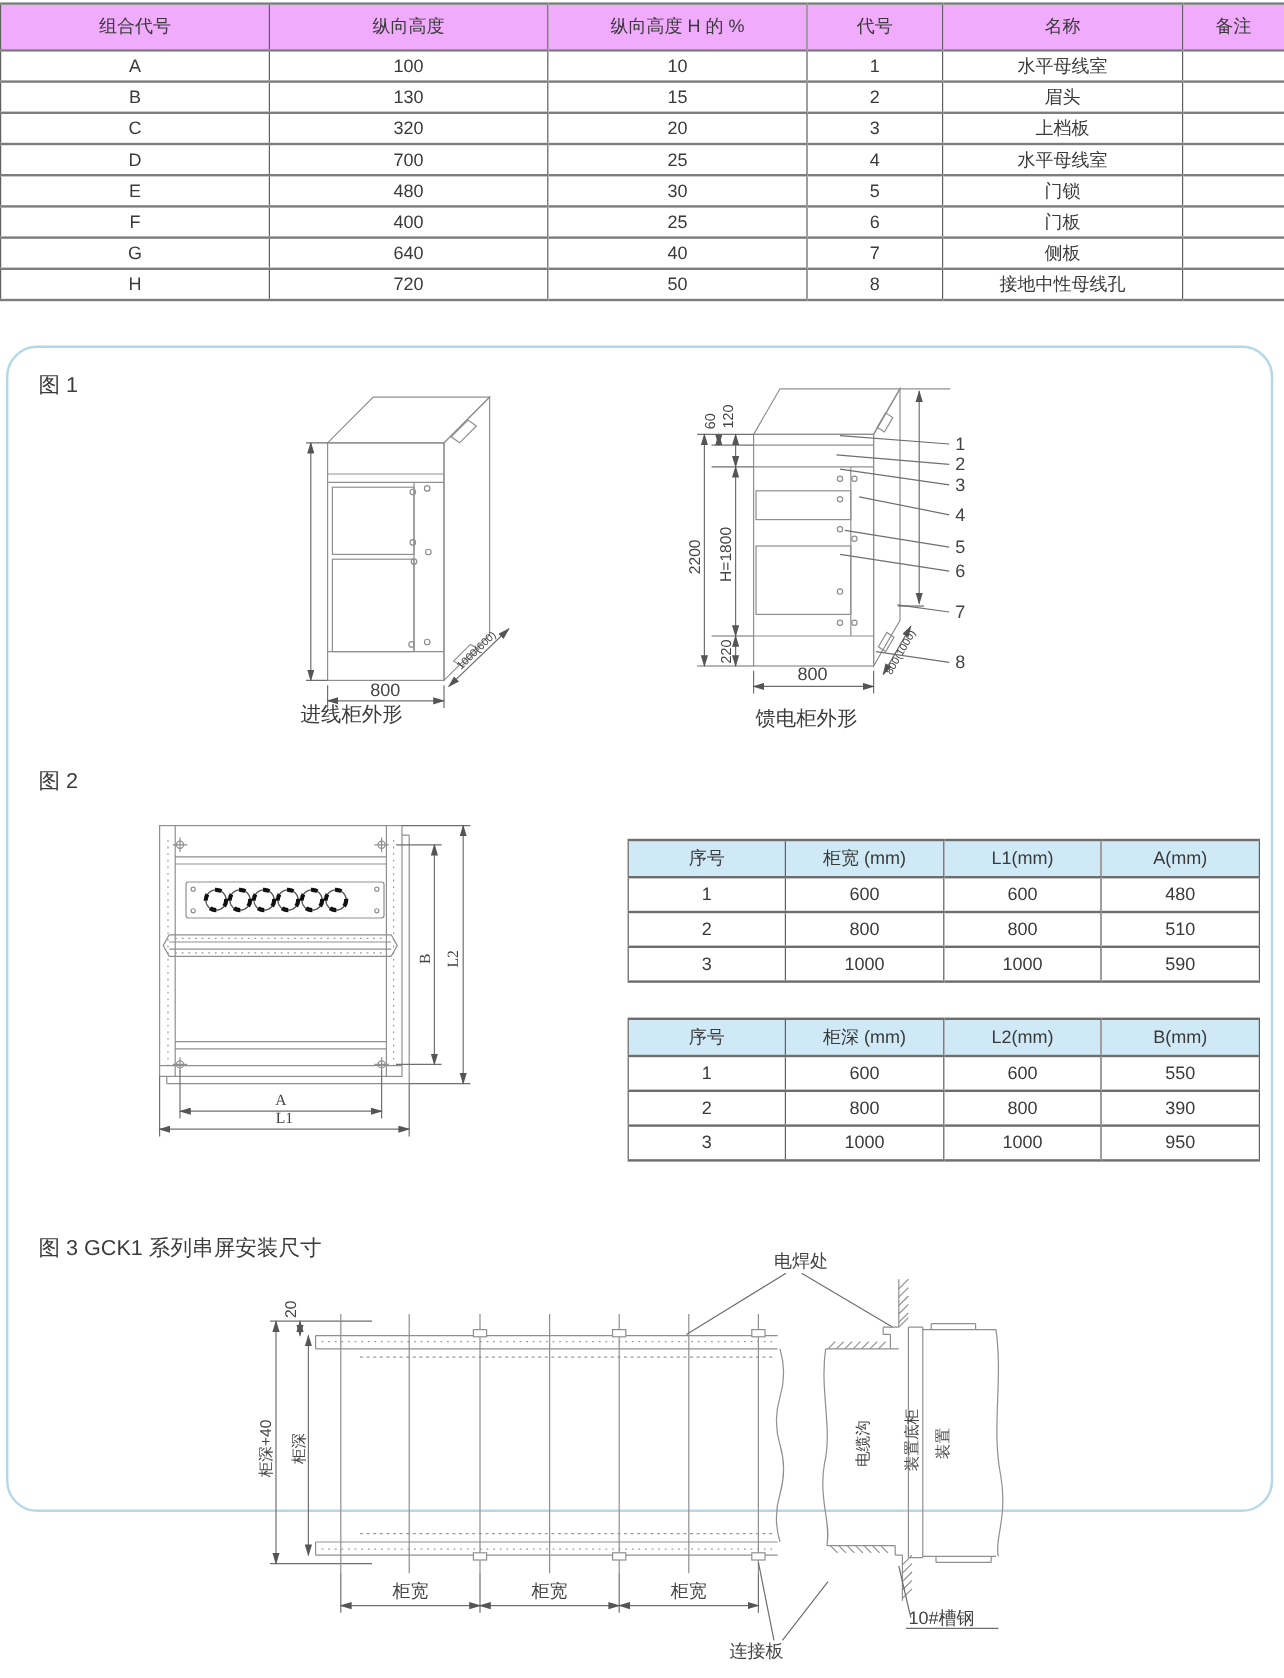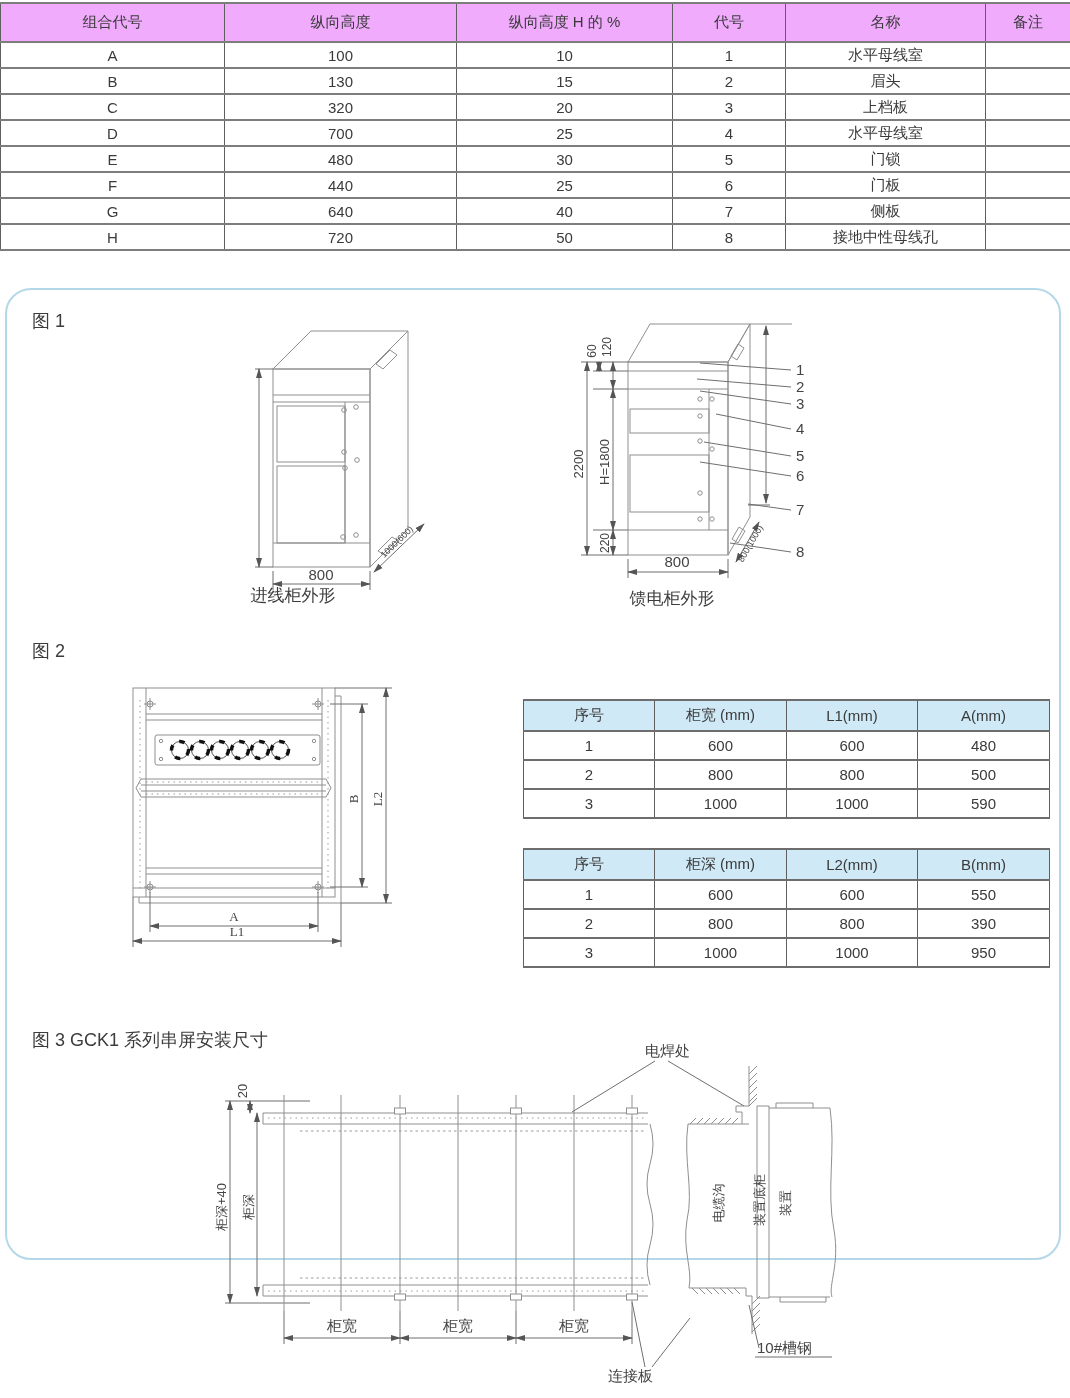--- a/index.html
+++ b/index.html
@@ -98,21 +98,21 @@
       <tr>
         <td>E</td>
         <td>480</td>
         <td>30</td>
         <td>5</td>
         <td>门锁</td>
         <td></td>
       </tr>
       <tr>
         <td>F</td>
-        <td>440</td>
+        <td>400</td>
         <td>25</td>
         <td>6</td>
         <td>门板</td>
         <td></td>
       </tr>
       <tr>
         <td>G</td>
         <td>640</td>
         <td>40</td>
         <td>7</td>
@@ -375,21 +375,21 @@
         <tr>
           <td>1</td>
           <td>600</td>
           <td>600</td>
           <td>480</td>
         </tr>
         <tr>
           <td>2</td>
           <td>800</td>
           <td>800</td>
-          <td>500</td>
+          <td>510</td>
         </tr>
         <tr>
           <td>3</td>
           <td>1000</td>
           <td>1000</td>
           <td>590</td>
         </tr>
       </tbody>
     </table>
 <table class="fig-table t2">

